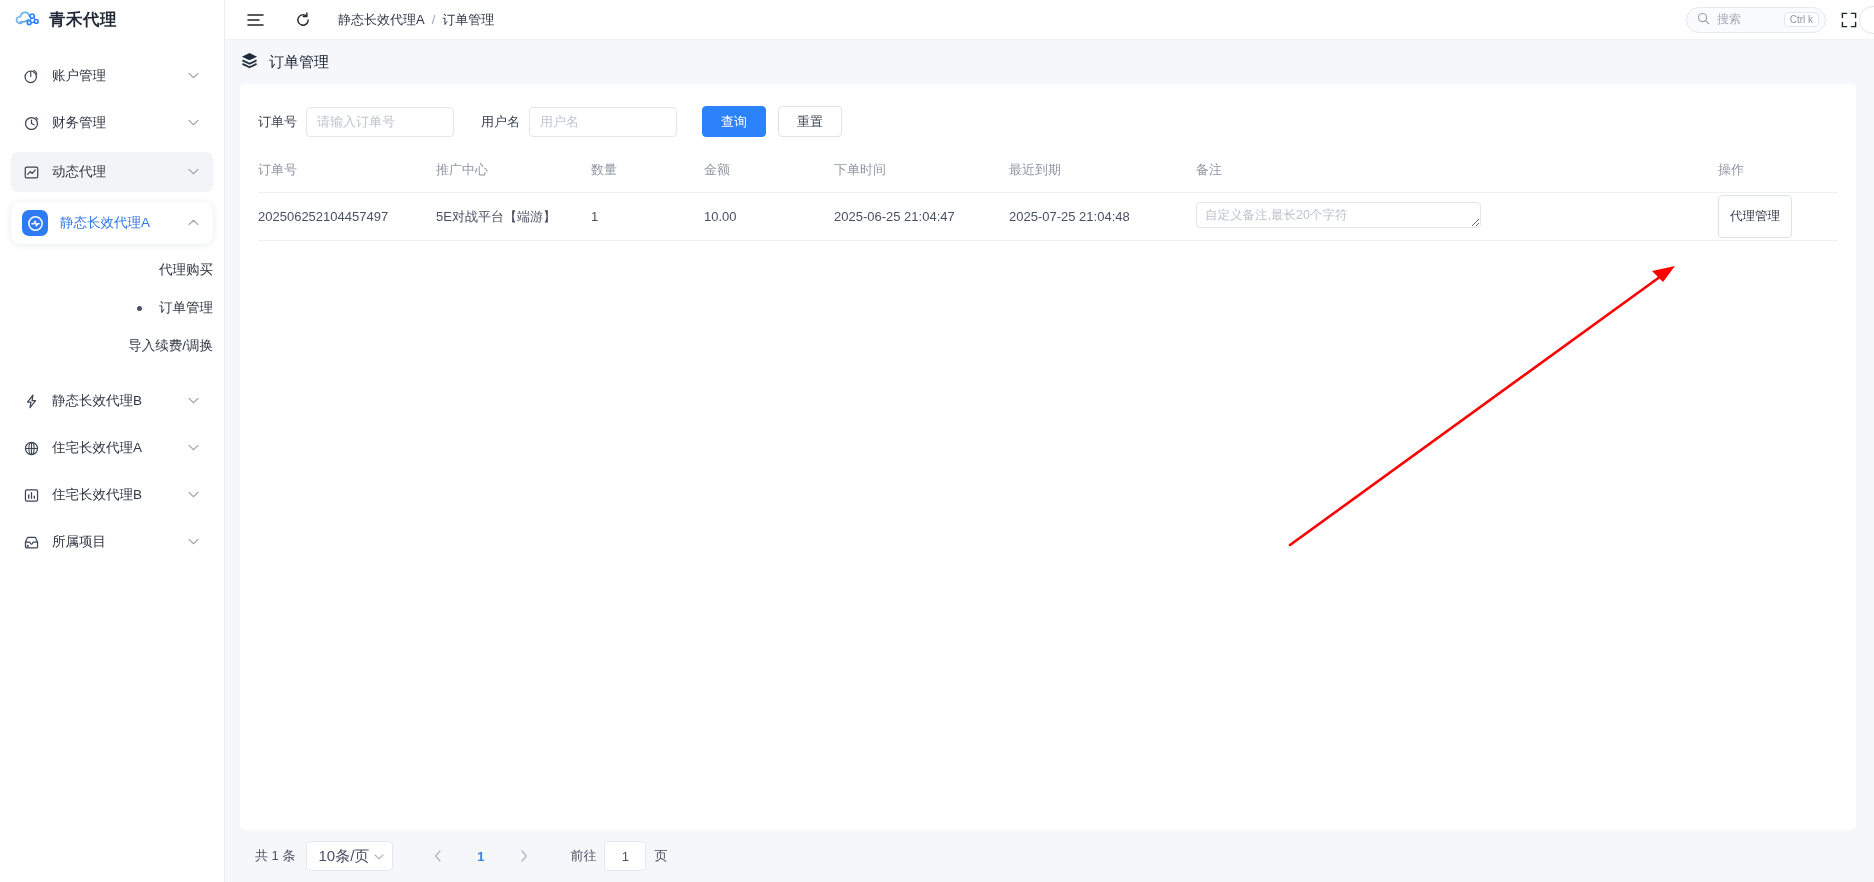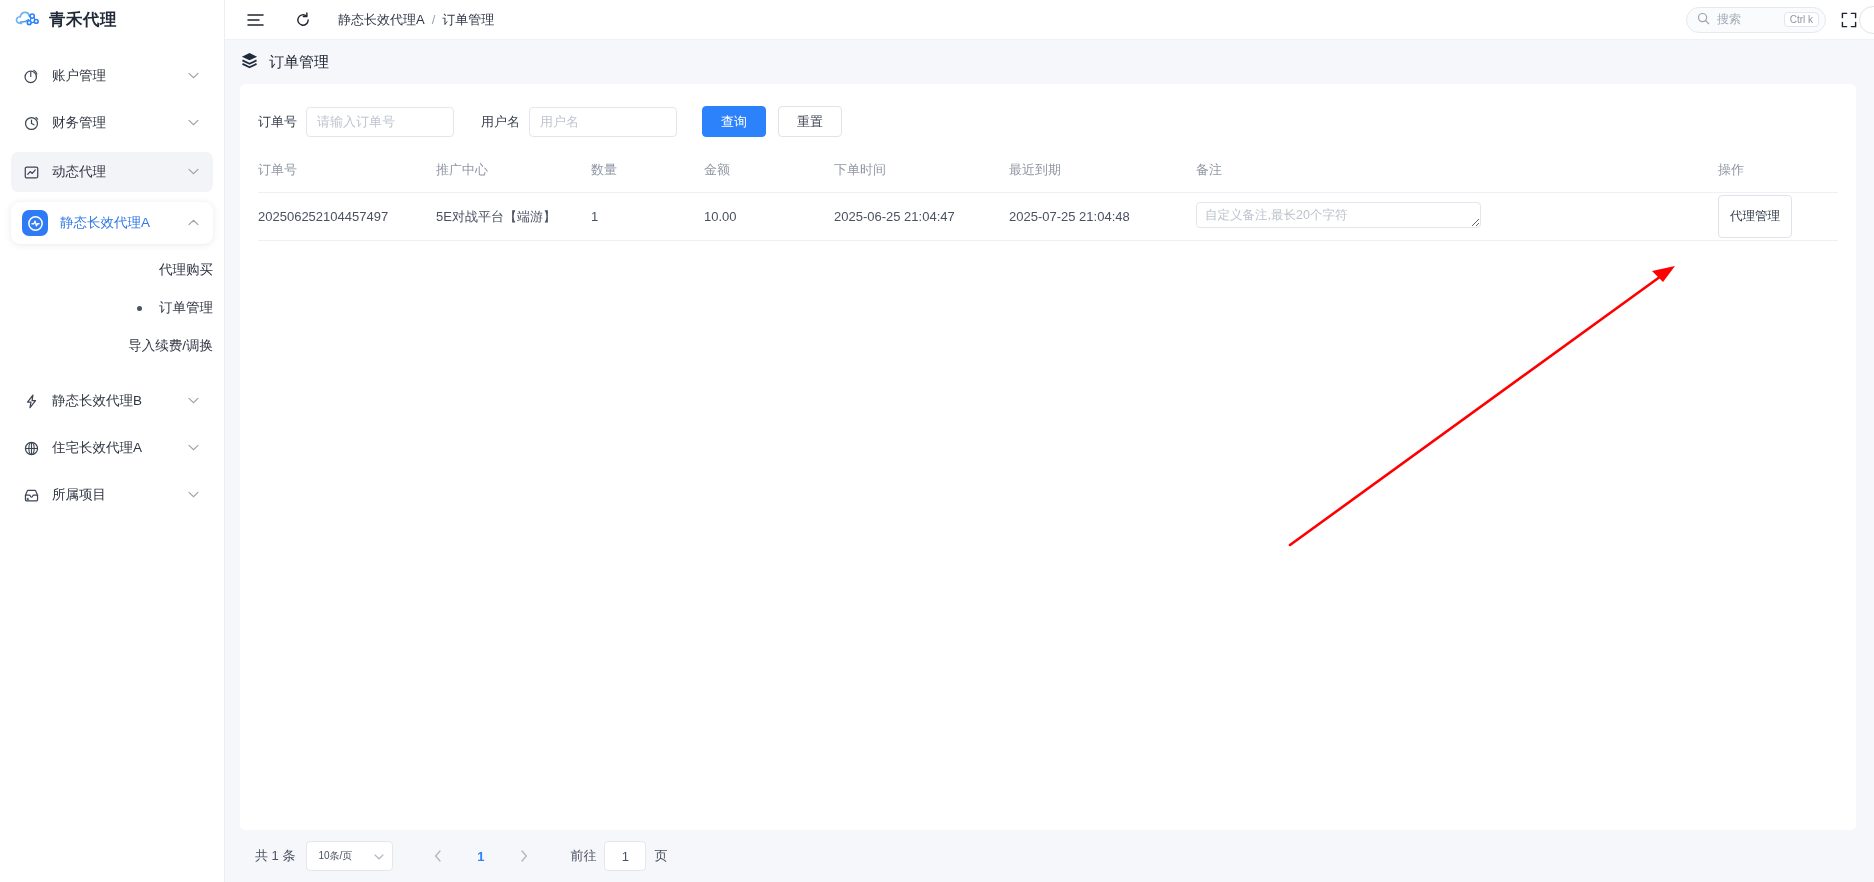--- a/index.html
+++ b/index.html
@@ -140,21 +140,21 @@
     font-family: "Liberation Sans", sans-serif; white-space: nowrap;
   }
 
   .pager { height: 52px; display: flex; align-items: center; padding-left: 15px; gap: 11px; flex: 0 0 52px; }
   .pg-total { font-size: 13px; color: #4b5costly; color: #4c5costly; color: #4a5costly; }
   .pg-total { color: #4a5162; }
   .pg-select {
     width: 87px; height: 30px; border: 1px solid #e4e7ec; border-radius: 4px;
     display: flex; align-items: center; padding: 0 8px 0 11px; cursor: pointer; background: #fff;
   }
-  .pg-select .ps-val { font-size: 10px; color: #4a5162; flex: 1 1 auto; }
+  .pg-select .ps-val { font-size: 15px; color: #4a5162; flex: 1 1 auto; }
   .pg-select .ps-arrow { color: #b4bac4; font-size: 10px; }
   .pg-nav { display: flex; align-items: center; gap: 2px; margin-left: 20px; }
   .pg-btn {
     min-width: 27px; height: 27px; display: flex; align-items: center; justify-content: center;
     font-size: 13px; color: #b0b6c0; cursor: pointer; border-radius: 4px; background: transparent;
   }
   .pg-num { color: #2b82fb; font-weight: 700; }
   .pg-jump { display: flex; align-items: center; gap: 8px; margin-left: 22px; font-size: 13px; color: #4a5162; }
   .pg-jump-input {
     width: 42px; height: 30px; border: 1px solid #e4e7ec; border-radius: 4px;
@@ -287,20 +287,34 @@
             </svg>
         </span>
         <span class="mi-label">住宅长效代理A</span>
         <span class="mi-arrow">
           <svg width="11" height="7" viewBox="0 0 11 7">
               <path d="M1 1.4 L5.5 5.6 L10 1.4" fill="none" stroke="#9aa3b0" stroke-width="1.2" stroke-linecap="round"></path>
             </svg>
         </span>
       </div>
 
+      <div class="menu-item" style="margin-bottom:11px;">
+        <span class="mi-icon">
+          <svg width="17" height="17" viewBox="0 0 18 18">
+              <rect x="2.6" y="3" width="12.8" height="12" rx="1.5" fill="none" stroke="#3d4454" stroke-width="1.3"></rect>
+              <path d="M6 11.8 L6 8.4 M9 11.8 L9 6 M12 11.8 L12 9.6" stroke="#3d4454" stroke-width="1.4" stroke-linecap="round"></path>
+            </svg>
+        </span>
+        <span class="mi-label">住宅长效代理B</span>
+        <span class="mi-arrow">
+          <svg width="11" height="7" viewBox="0 0 11 7">
+              <path d="M1 1.4 L5.5 5.6 L10 1.4" fill="none" stroke="#9aa3b0" stroke-width="1.2" stroke-linecap="round"></path>
+            </svg>
+        </span>
+      </div>
 
 
       <div class="menu-item">
         <span class="mi-icon">
           <svg width="17" height="17" viewBox="0 0 18 18">
               <path d="M2.6 8.6 L2.6 13.6 Q2.6 14.6 3.6 14.6 L14.4 14.6 Q15.4 14.6 15.4 13.6 L15.4 8.6" fill="none" stroke="#3d4454" stroke-width="1.3"></path>
               <path d="M2.6 8.6 L4.4 4.4 Q4.7 3.6 5.5 3.6 L12.5 3.6 Q13.3 3.6 13.6 4.4 L15.4 8.6 L11.4 8.6 Q10.6 8.6 10.3 9.4 L10.1 9.9 Q9.9 10.6 9.1 10.6 L8.9 10.6 Q8.1 10.6 7.9 9.9 L7.7 9.4 Q7.4 8.6 6.6 8.6 Z" fill="none" stroke="#3d4454" stroke-width="1.3" stroke-linejoin="round"></path>
               <path d="M4.1 12.8 L6.1 12.8 M5.1 11.8 L5.1 13.8" stroke="#3d4454" stroke-width="1" stroke-linecap="round"></path>
             </svg>
         </span>

